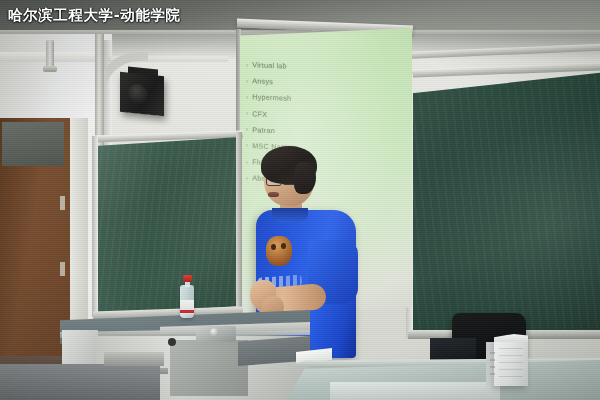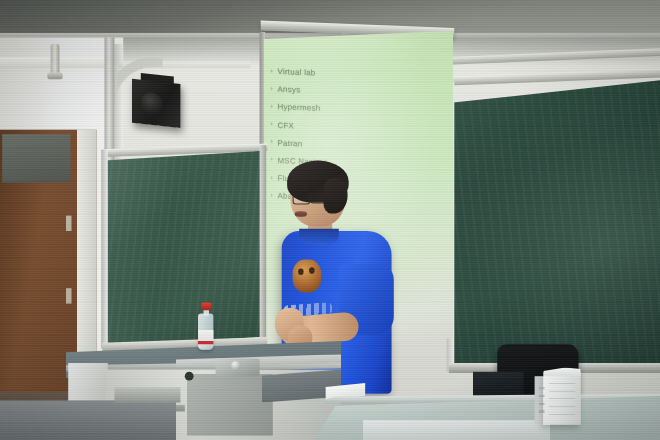--- a/index.html
+++ b/index.html
@@ -400,13 +400,14 @@
 
   <div class="tissue-side"></div>
   <div class="tissue"></div>
   <div class="tissue-top"></div>
   <div class="tissue-lines"></div>
   <div class="tissue-dots"></div>
 
   <div class="grade"></div>
   <div class="grain"></div>
 
+  <div class="watermark">哈尔滨工程大学-动能学院</div>
 </div>
 
 </body></html>

